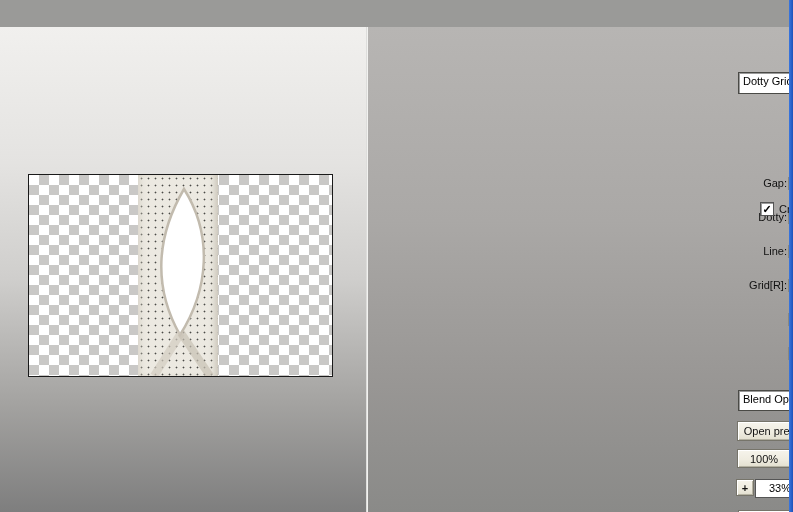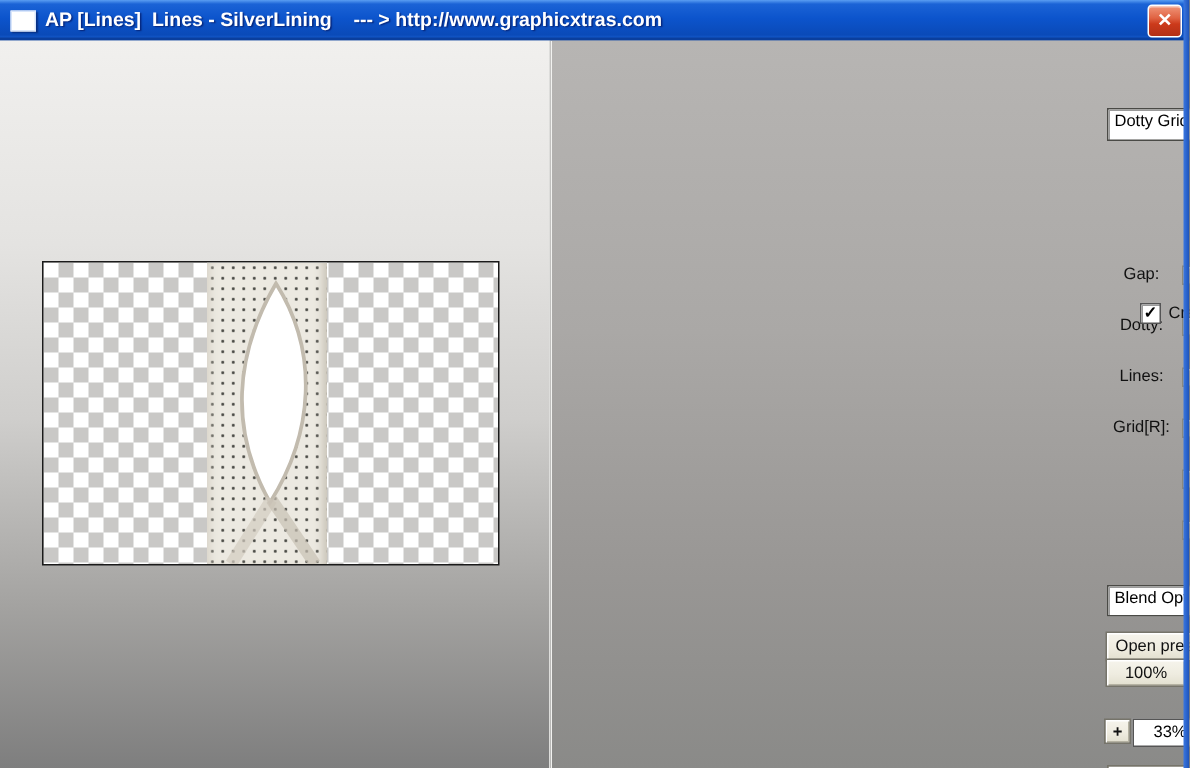--- a/index.html
+++ b/index.html
@@ -31,21 +31,21 @@
   
   #preview{position:absolute;left:28px;top:147px;width:303px;height:201px;border:1px solid #1a1a1a;
     overflow:hidden;background:repeating-conic-gradient(#c9c8c6 0% 25%,#ffffff 0% 50%) 0 0/20px 20px;}
   #dotty-band{position:absolute;left:109px;top:0;width:80px;height:201px;background:#ece9e1;
     background-image:radial-gradient(circle,#4a4a46 0.8px,transparent 1.1px);background-size:7px 7px;
     box-shadow:inset -6px 0 6px -3px #c9c4b8,inset 6px 0 6px -4px #d8d3c8;}
   #leaf-svg{position:absolute;left:0;top:0;}
 
   
   .srow{position:absolute;height:13px;}
-  .slabel{position:absolute;left:368px;width:52px;font-size:11px;color:#111;text-align:center;line-height:13px;}
+  .slabel{position:absolute;left:368px;width:52px;font-size:11px;color:#111;text-align:right;line-height:13px;}
   .sarrow{position:absolute;width:16px;height:13px;padding:0;cursor:pointer;
     background:linear-gradient(180deg,#f5f3e9,#e4e1d0);border:1px solid #8a887e;
     box-shadow:inset 1px 1px 0 #fff;font-size:7px;line-height:11px;color:#222;text-align:center;}
 
   
   #checkbox-row{position:absolute;left:393px;top:175px;height:14px;cursor:pointer;}
   #checkbox-box{position:absolute;left:0;top:0;width:12px;height:12px;background:#fff;border:1px solid #555;
     box-shadow:inset 1px 1px 0 #9a9a9a;font-size:11px;line-height:12px;font-weight:bold;text-align:center;color:#000;}
   #checkbox-label{position:absolute;left:19px;top:0;font-size:11px;white-space:nowrap;color:#111;line-height:14px;}
 
@@ -63,25 +63,20 @@
 
   
   #zoom-field{position:absolute;left:388px;top:452px;width:48px;height:17px;background:#fff;border:1px solid #555;
     font-size:11px;text-align:center;line-height:17px;}
 </style>
 </head>
 <body>
 
 <div id="window">
 
-  <div id="titlebar">
-    <div id="title-icon"></div>
-    <div id="title-text">AP [Lines]  Lines - SilverLining    --- &gt; http://www.graphicxtras.com</div>
-    <div id="close-btn">✕</div>
-  </div>
 
   <div id="left-panel">
     <div id="preview">
       <div id="dotty-band">
         <svg id="leaf-svg" width="80" height="201" viewBox="0 0 80 201">
           <path d="M 46 14 C 18 62, 15 112, 42 160 C 71 114, 75 60, 46 14 Z" fill="#ffffff" stroke="#c2bbae" stroke-width="2.5"></path>
           <path d="M 43 158 L 16 201" stroke="#d3ccc0" stroke-width="8" opacity="0.7" fill="none"></path>
           <path d="M 43 158 L 72 201" stroke="#c8c1b4" stroke-width="8" opacity="0.7" fill="none"></path>
         </svg>
       </div>
@@ -101,21 +96,21 @@
 
     </div>
 
     <div class="srow" style="top:92px">
       <span class="slabel" style="top:92px">Dotty:</span>
       <button class="sarrow" style="left:421px;top:92px">◄</button>
 
     </div>
 
     <div class="srow" style="top:109px">
-      <span class="slabel" style="top:109px">Lines:</span>
+      <span class="slabel" style="top:109px">Line:</span>
       <button class="sarrow" style="left:421px;top:109px">◄</button>
 
     </div>
 
     <div class="srow" style="top:126px">
       <span class="slabel" style="top:126px">Grid[R]:</span>
       <button class="sarrow" style="left:421px;top:126px">◄</button>
 
     </div>
 
@@ -136,21 +131,21 @@
       <span id="checkbox-label">Create lines not gaps</span>
     </div>
 
     <div id="blend-combo" class="combo">
       <span class="combo-text">Blend Opti</span>
 
     </div>
 
     <button class="wbtn" style="left:370px;top:394px;width:74px;height:20px">Open preset</button>
 
-    <button class="wbtn" style="left:370px;top:412px;width:54px;height:19px">100%</button>
+    <button class="wbtn" style="left:370px;top:422px;width:54px;height:19px">100%</button>
 
     <button class="wbtn" style="left:369px;top:452px;width:18px;height:17px;font-weight:bold">+</button>
     <div id="zoom-field">33%</div>
 
     <button class="wbtn" style="left:371px;top:483px;width:54px;height:19px">OK</button>
 
   </div>
 
   <div id="right-border"></div>
 </div>

